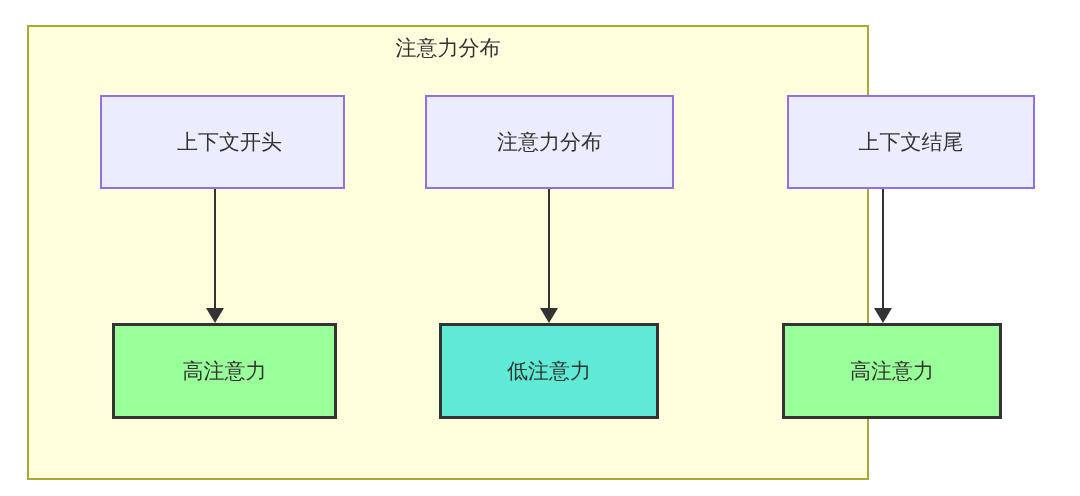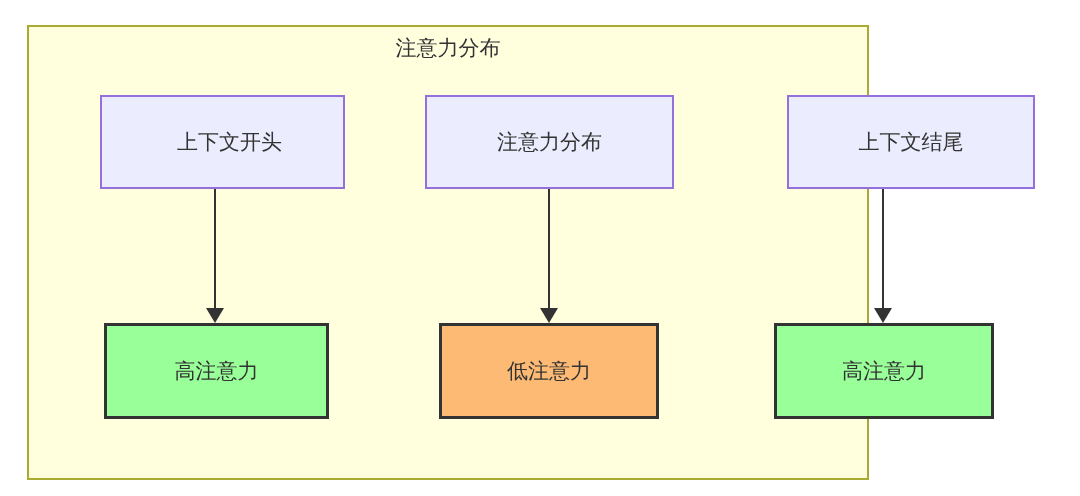--- a/index.html
+++ b/index.html
@@ -43,22 +43,22 @@
   .node-context.pos-1 { left: 396px; width: 249px; }
   .node-context.pos-2 { left: 758px; width: 248px; }
   .node-attn {
     border: 3px solid #333333;
     height: 96px;
     top: 296px;
   }
   .node-attn.pos-0 { left: 75px;  width: 225px; }
   .node-attn.pos-1 { left: 410px; width: 220px; }
   .node-attn.pos-2 { left: 745px; width: 220px; }
-  .attn-high { background: #99ff99; }
-  .attn-low  { background: #fdba74; }
+  .attn-high { background: #99ff99; margin-left: 8px; }
+  .attn-low  { background: #5eead4; }
   .edges {
     position: absolute;
     left: 0; top: 0;
     width: 1039px; height: 455px;
     pointer-events: none;
   }
 </style>
 </head>
 <body>
 

